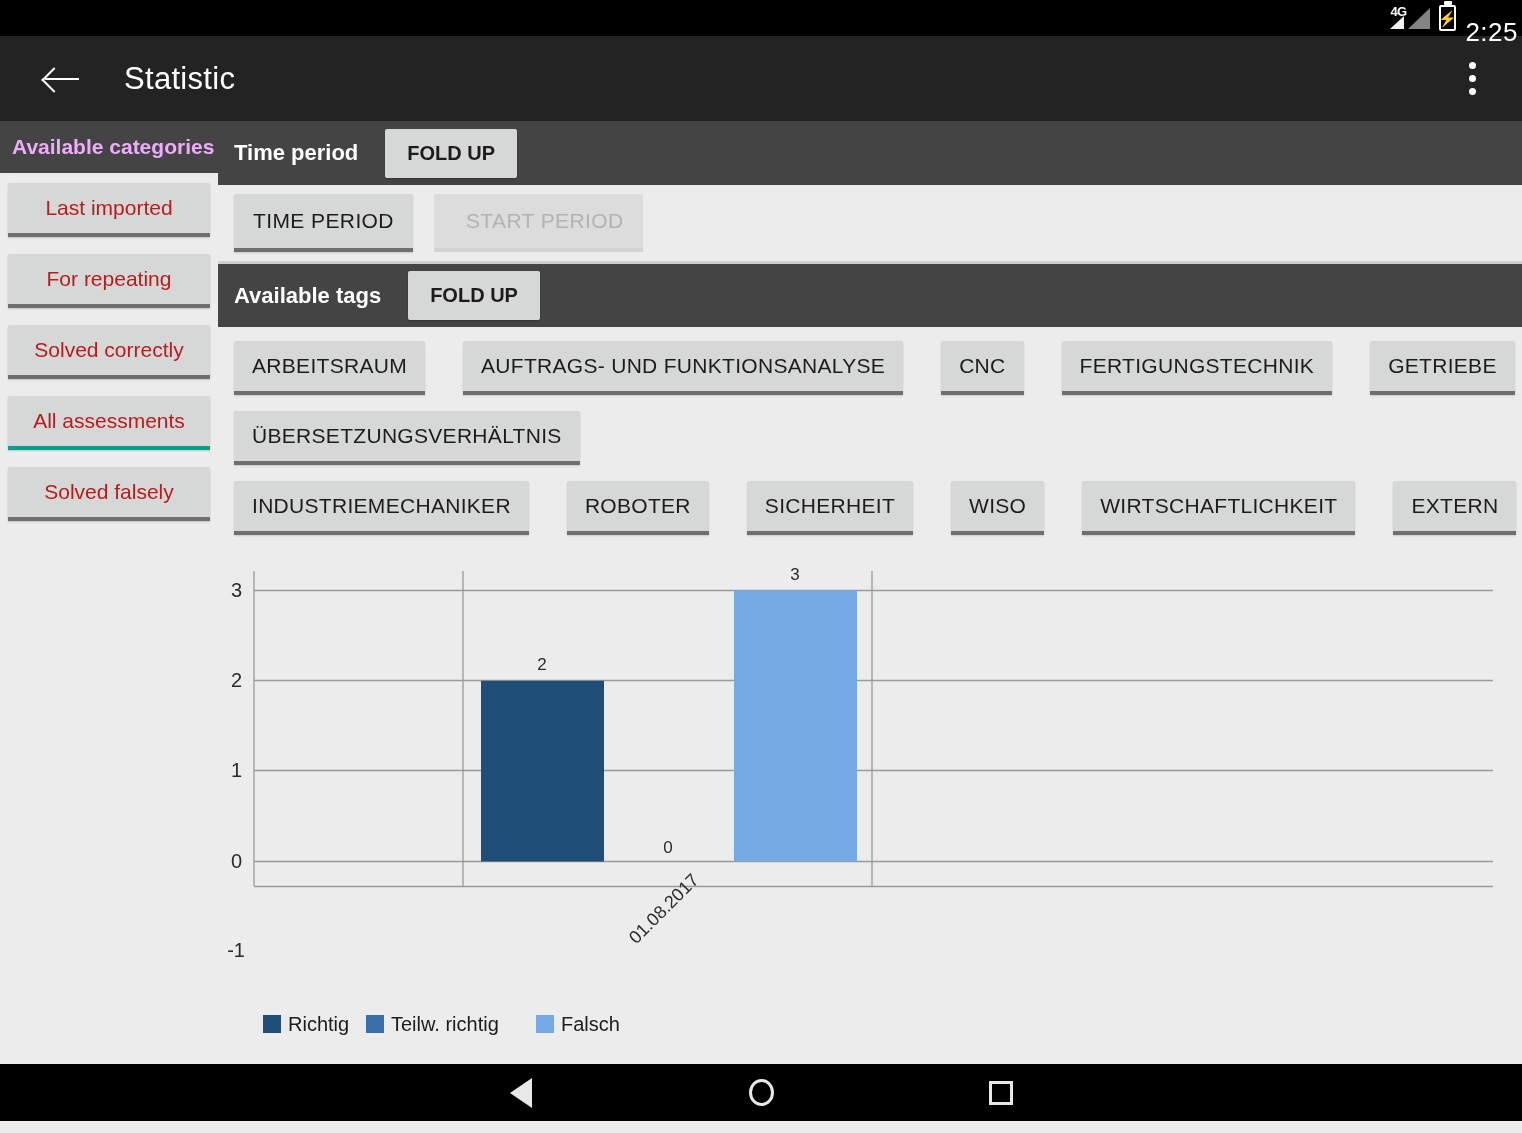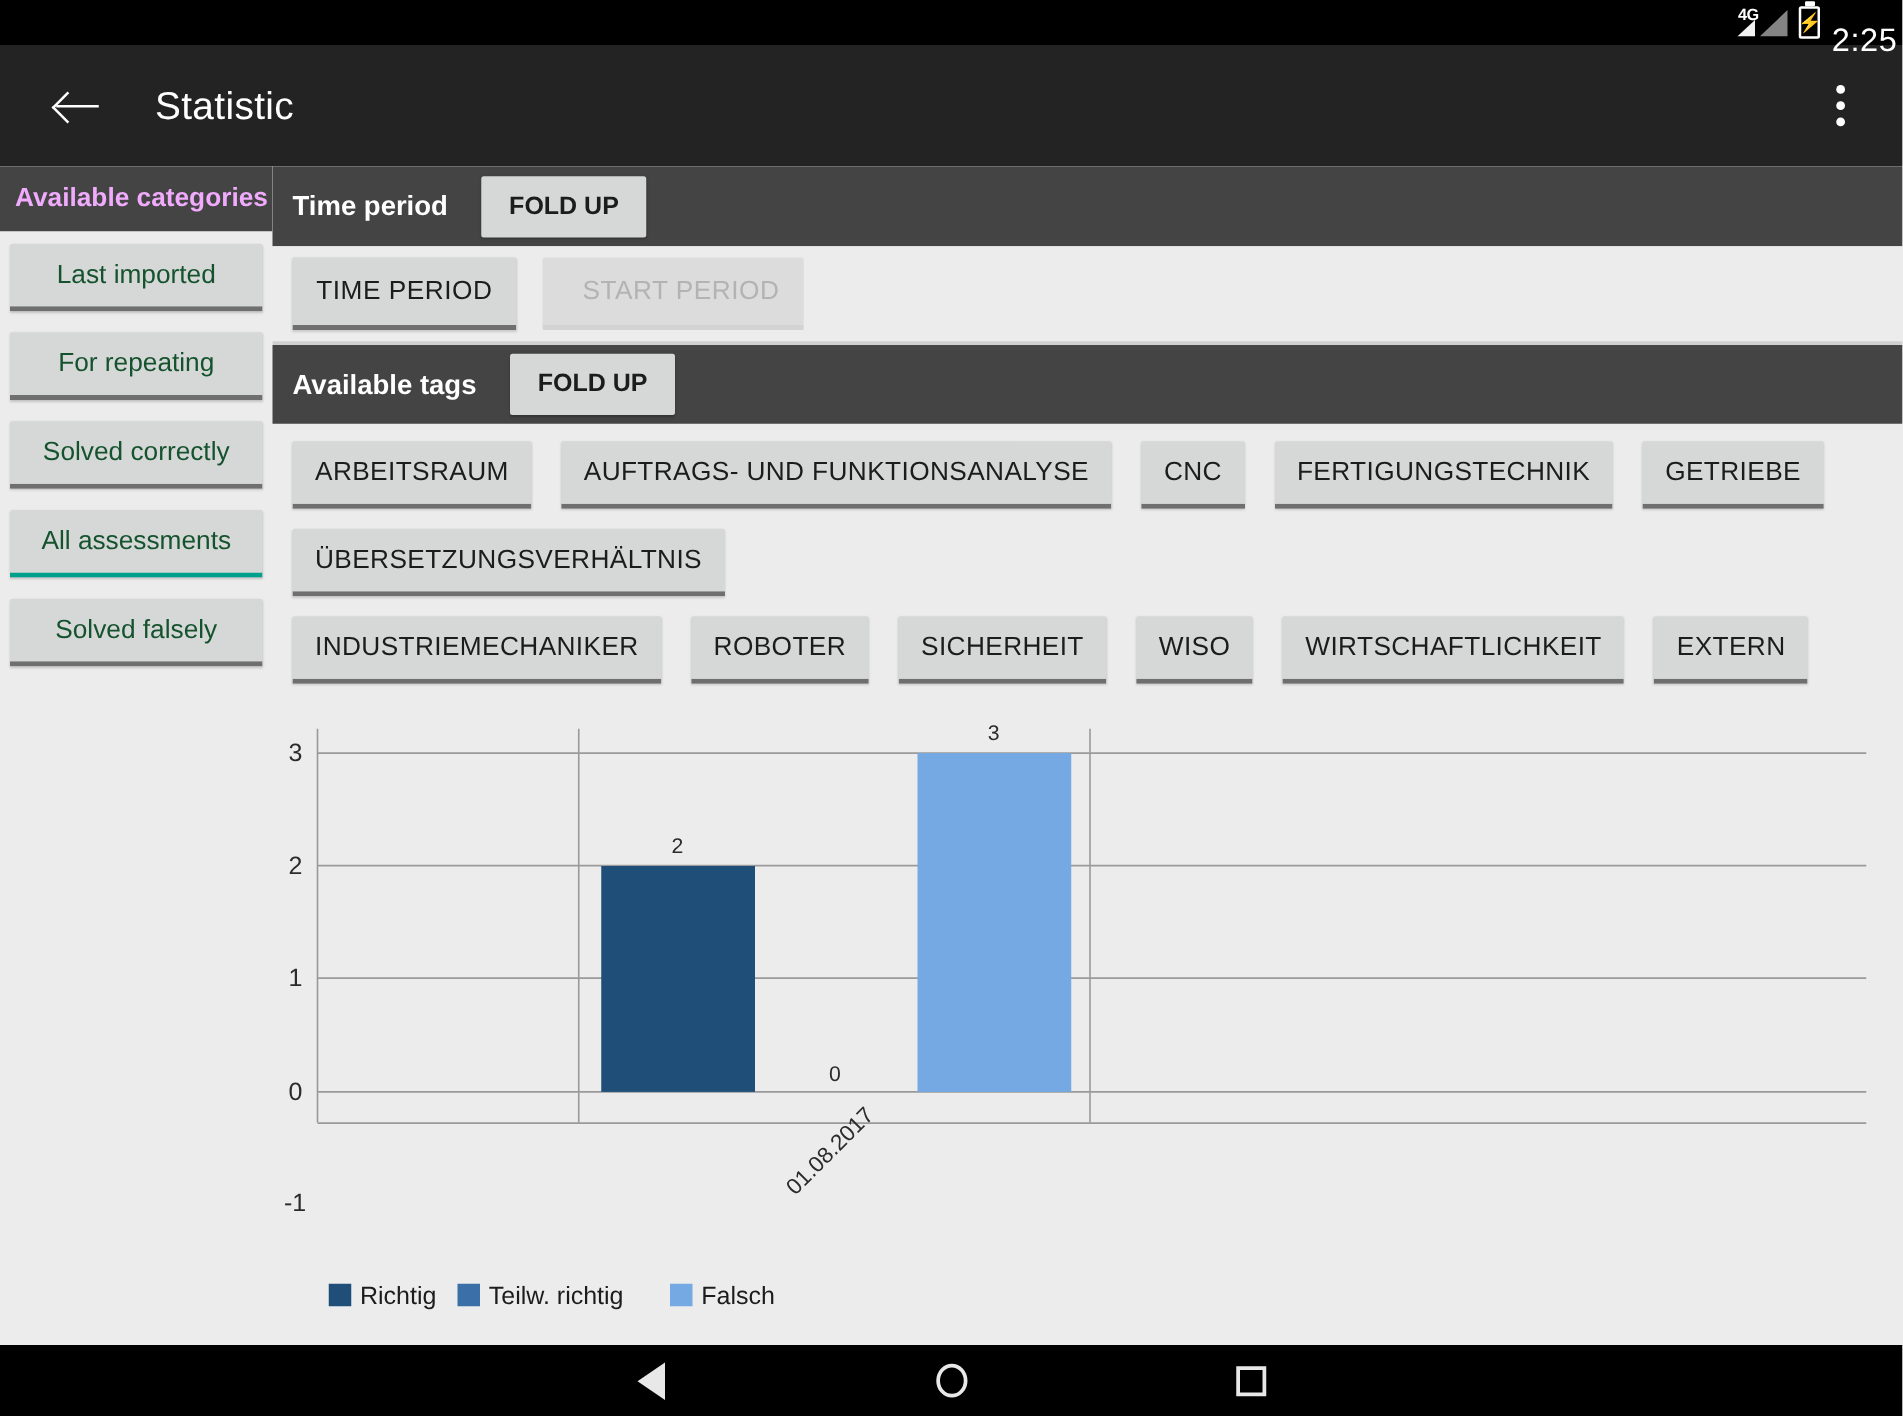--- a/index.html
+++ b/index.html
@@ -34,21 +34,21 @@
   }
   .sb-batt:before {
     content: ""; position: absolute; top: -6px; left: 50%; transform: translateX(-50%);
     width: 8px; height: 4px; background: #fff; border-radius: 1px;
   }
   .sb-batt .bolt { font-size: 15px; line-height: 1; color: #fff; font-weight: bold; }
   .sb-time { font-size: 26px; font-weight: 500; letter-spacing: .5px; margin-top: 28px; }
 
   
   .appbar {
-    height: 97px; background: #232323; color: #fff;
+    height: 85px; background: #232323; color: #fff;
     display: flex; align-items: center; padding: 0 30px 0 42px;
   }
   .back-arrow {
     width: 40px; height: 40px; position: relative; cursor: pointer; flex: 0 0 auto;
   }
   .back-arrow:before {
     content: ""; position: absolute; left: 3px; top: 19px; width: 34px; height: 2.6px; background: #fff;
   }
   .back-arrow:after {
     content: ""; position: absolute; left: 3px; top: 12px; width: 16px; height: 16px;
@@ -67,21 +67,21 @@
   .sidebar { width: 218px; flex: 0 0 218px; background: #ececed; position: relative; }
   .sidebar-header {
     background: #444444; color: #f0abfc; height: 52px;
     display: flex; align-items: center; padding-left: 12px;
     font-size: 21px; font-weight: bold;
   }
   .cat-list { padding: 10px 8px 0 8px; display: flex; flex-direction: column; gap: 17px; }
   .cat-btn {
     background: #d6d7d7; height: 54px;
     display: flex; align-items: center; justify-content: center;
-    font-size: 21px; color: #14532d; cursor: pointer;
+    font-size: 21px; color: #b91c1c; cursor: pointer;
     border-bottom: 4px solid #6f6f6f;
     border-radius: 2px 2px 0 0;
     box-shadow: 0 1px 2px rgba(0,0,0,.18);
   }
   .cat-btn.selected { border-bottom-color: #00a08a; }
 
   
   .main { flex: 1 1 auto; position: relative; background: #ececed; }
 
   .section-bar {
@@ -109,21 +109,21 @@
     box-shadow: 0 1px 2px rgba(0,0,0,.15);
   }
   .period-btn.disabled {
     background: #dcdcdc; color: #b3b3b3; border-bottom-color: #d3d3d3;
     box-shadow: none; cursor: default;
   }
   .period-btn.start { margin-left: 21px; padding-left: 32px; }
   .period-btn.end { margin-left: 161px; }
 
   .tags-area { padding: 14px 0 0 16px; }
-  .tag-row { display: flex; align-items: flex-start; gap: 24px; margin-bottom: 16px; }
+  .tag-row { display: flex; align-items: flex-start; gap: 38px; margin-bottom: 16px; }
   .tag-btn {
     background: #d6d7d7; color: #1c1c1c; font-size: 21px; letter-spacing: .3px;
     padding: 13px 18px; cursor: pointer; white-space: nowrap;
     border-bottom: 4px solid #6f6f6f; border-radius: 2px 2px 0 0;
     box-shadow: 0 1px 2px rgba(0,0,0,.15);
   }
 
   
   .chart-wrap { position: relative; margin-top: 28px; height: 485px; }
   .chart-svg { display: block; }

